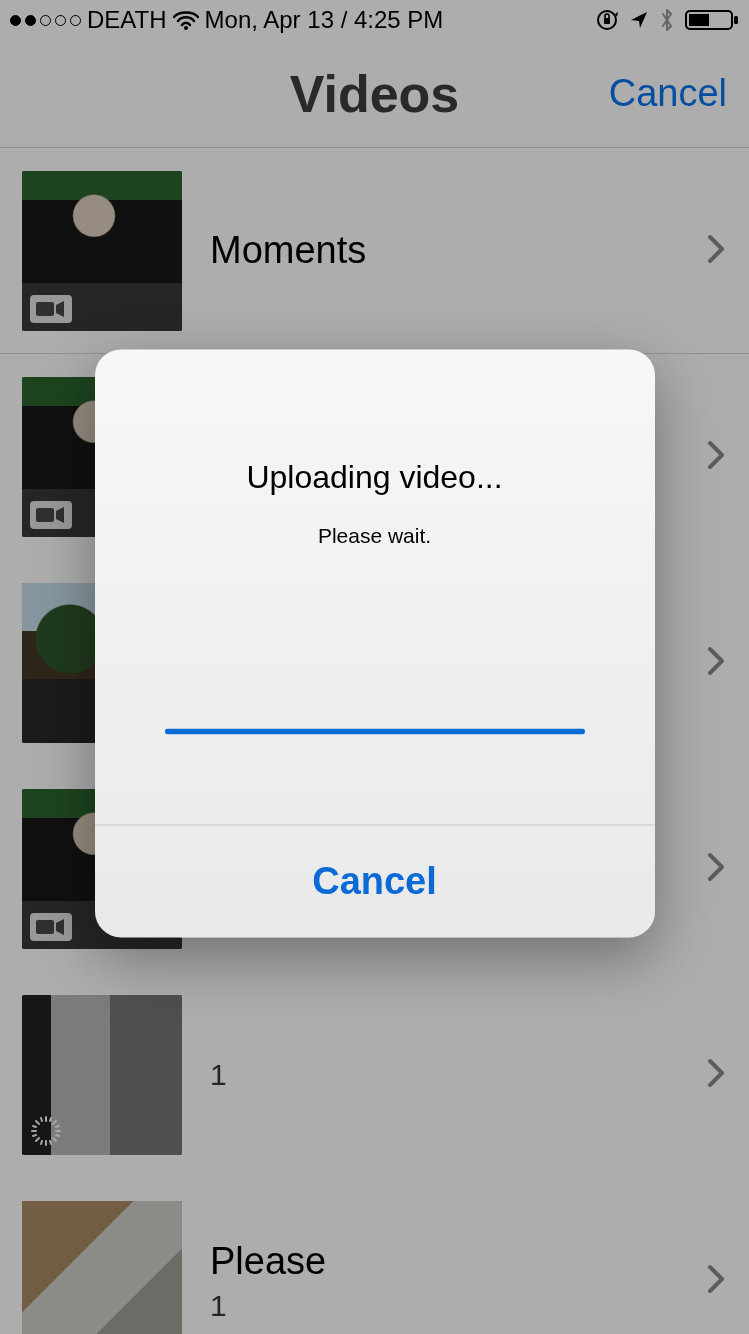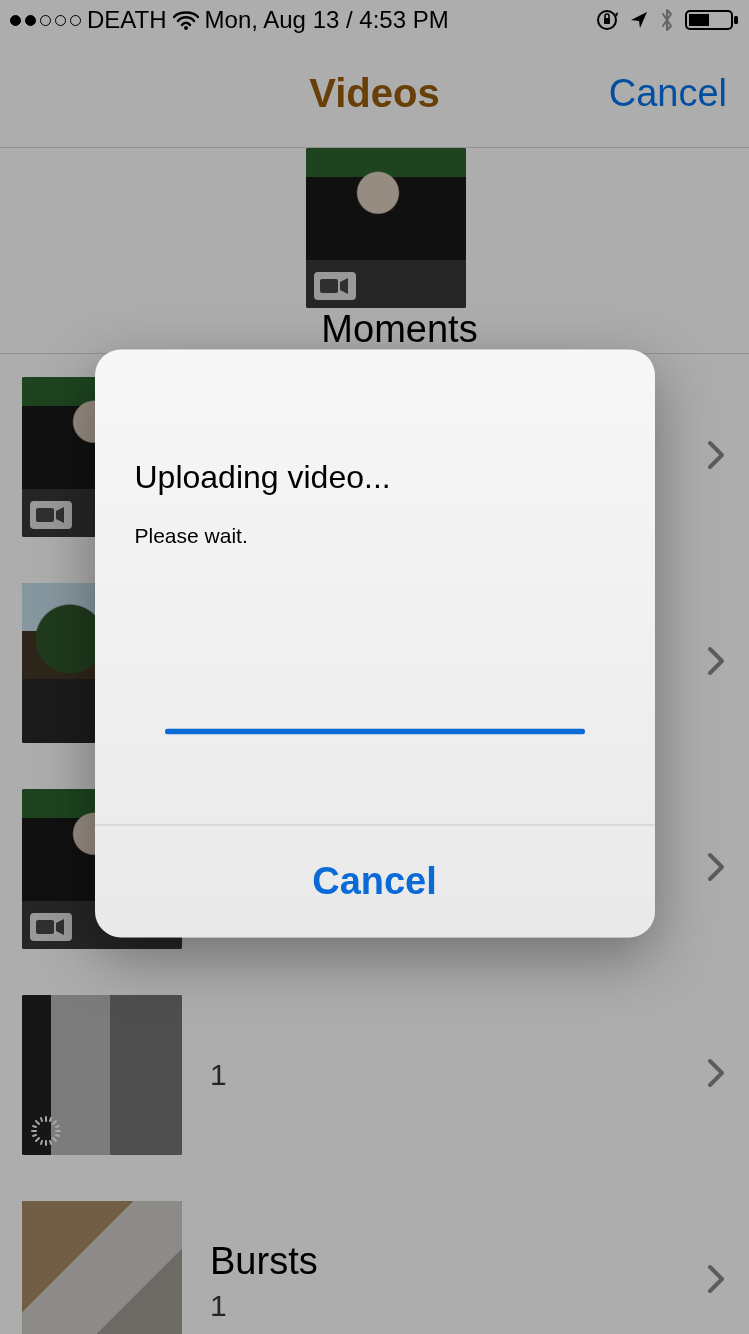--- a/index.html
+++ b/index.html
@@ -11,21 +11,21 @@
   .status-left { display: flex; align-items: center; gap: 6px; }
   .status-right { margin-left: auto; display: flex; align-items: center; gap: 10px; }
   .signal-dots { display: flex; gap: 4px; align-items: center; }
   .dot { width: 11px; height: 11px; border-radius: 50%; border: 1.5px solid #000; }
   .dot.filled { background: #000; }
   .wifi-icon, .lock-icon, .loc-icon, .bt-icon, .batt-icon { display: inline-flex; }
   .bt-icon svg path { stroke: #9a9a9a; }
 
   
   .nav-bar { height: 108px; border-bottom: 1px solid #8a8a8a55; display: flex; align-items: center; justify-content: center; position: relative; }
-  .nav-title { font-size: 40px; font-weight: 700; color: #a16207; }
+  .nav-title { font-size: 52px; font-weight: 700; color: #404040; }
   .nav-cancel { position: absolute; right: 22px; font-size: 38px; color: #007aff; }
 
   
   .list { }
   .row { display: flex; align-items: center; padding: 0 0 0 22px; height: 206px; }
   .row + .row { }
   .thumb { width: 160px; height: 160px; background: #555; position: relative; flex: 0 0 auto; border-radius: 2px; overflow: hidden; }
   .thumb.stack::before, .thumb.stack::after { content: ""; position: absolute; left: 4px; right: 4px; height: 4px; background: rgba(0,0,0,.35); }
   .thumb.stack::before { top: -8px; left: 8px; right: 8px; }
   .thumb.stack::after { top: -4px; }
@@ -47,26 +47,26 @@
   }
   .video-badge { position: absolute; left: 8px; bottom: 8px; width: 42px; height: 28px; background: rgba(255,255,255,.9); border-radius: 4px; display: flex; align-items: center; justify-content: center; }
   .video-badge svg { display: block; }
   .slomo-badge { position: absolute; left: 8px; bottom: 8px; width: 32px; height: 32px; }
   .row-text { flex: 1 1 auto; padding-left: 28px; display: flex; flex-direction: column; gap: 6px; }
   .row-title { font-size: 38px; font-weight: 400; color: #000; }
   .row-sub { font-size: 30px; color: #3a3a3a; }
   .chevron { flex: 0 0 auto; padding-right: 24px; color: #8e8e93; }
 
   
-  .row.first { height: 206px; border-bottom: 1px solid #8a8a8a55; flex-direction: column; }
+  .row.first { height: 206px; border-bottom: 1px solid #8a8a8a55; }
 
   
   .scrim { position: absolute; inset: 0; background: rgba(0,0,0,0.32); }
   .dialog { position: absolute; left: 50%; top: 50%; transform: translate(-50%, -54%); width: 560px; background: linear-gradient(180deg, #f7f7f7, #e9e9e9); border-radius: 26px; box-shadow: 0 20px 60px rgba(0,0,0,.35); overflow: hidden; }
-  .dialog-body { padding: 110px 40px 40px 40px; text-align: left; }
+  .dialog-body { padding: 110px 40px 40px 40px; text-align: center; }
   .dialog-title { font-size: 32px; color: #000; }
   .dialog-msg { margin-top: 28px; font-size: 21px; color: #000; }
   .progress-wrap { margin: 180px auto 50px auto; width: 420px; height: 6px; background: #d0d0d0; border-radius: 3px; overflow: hidden; }
   .progress-bar { height: 100%; width: 100%; background: #0a6ad6; }
   .dialog-actions { border-top: 1px solid #c7c7cc; }
   .dialog-cancel { width: 100%; height: 112px; background: transparent; border: none; font-size: 38px; color: #0a6ad6; font-weight: 600; }
 
   
   .dimmed { filter: grayscale(0.05) brightness(0.96); }
 </style>
@@ -85,21 +85,21 @@
             <span class="dot"></span>
             <span class="dot"></span>
         </span>
         <span>DEATH</span>
         <span class="wifi-icon">
           <svg width="26" height="20" viewBox="0 0 26 20">
               <path d="M1 7 C6 1 20 1 25 7 M5 11 C9 6 17 6 21 11 M9 15 C11 12 15 12 17 15" fill="none" stroke="#000" stroke-width="2.4" stroke-linecap="round"></path>
               <circle cx="13" cy="18" r="2" fill="#000"></circle>
             </svg>
         </span>
-        <span>Mon, Aug 13 / 4:53 PM</span>
+        <span>Mon, Apr 13 / 4:25 PM</span>
       </div>
       <div class="status-right">
         <span class="lock-icon">
           <svg width="24" height="24" viewBox="0 0 24 24">
               <circle cx="12" cy="12" r="9" fill="none" stroke="#000" stroke-width="2"></circle>
               <path d="M20 6 L23 4 L22 9" fill="#000"></path>
               <rect x="9" y="10" width="6" height="6" rx="1" fill="#000"></rect>
               <path d="M10 10 v-2 a2 2 0 0 1 4 0 v2" fill="none" stroke="#000" stroke-width="1.6"></path>
             </svg>
         </span>
@@ -238,21 +238,21 @@
               <path d="M3 3 L15 15 L3 27" fill="none" stroke="#8e8e93" stroke-width="4" stroke-linecap="round" stroke-linejoin="round"></path>
             </svg>
         </div>
       </div>
 
       <div class="row">
         <div class="thumb">
           <div class="img bed"></div>
         </div>
         <div class="row-text">
-          <div class="row-title">Bursts</div>
+          <div class="row-title">Please</div>
           <div class="row-sub">1</div>
         </div>
         <div class="chevron">
           <svg width="18" height="30" viewBox="0 0 18 30">
               <path d="M3 3 L15 15 L3 27" fill="none" stroke="#8e8e93" stroke-width="4" stroke-linecap="round" stroke-linejoin="round"></path>
             </svg>
         </div>
       </div>
 
     </div>

